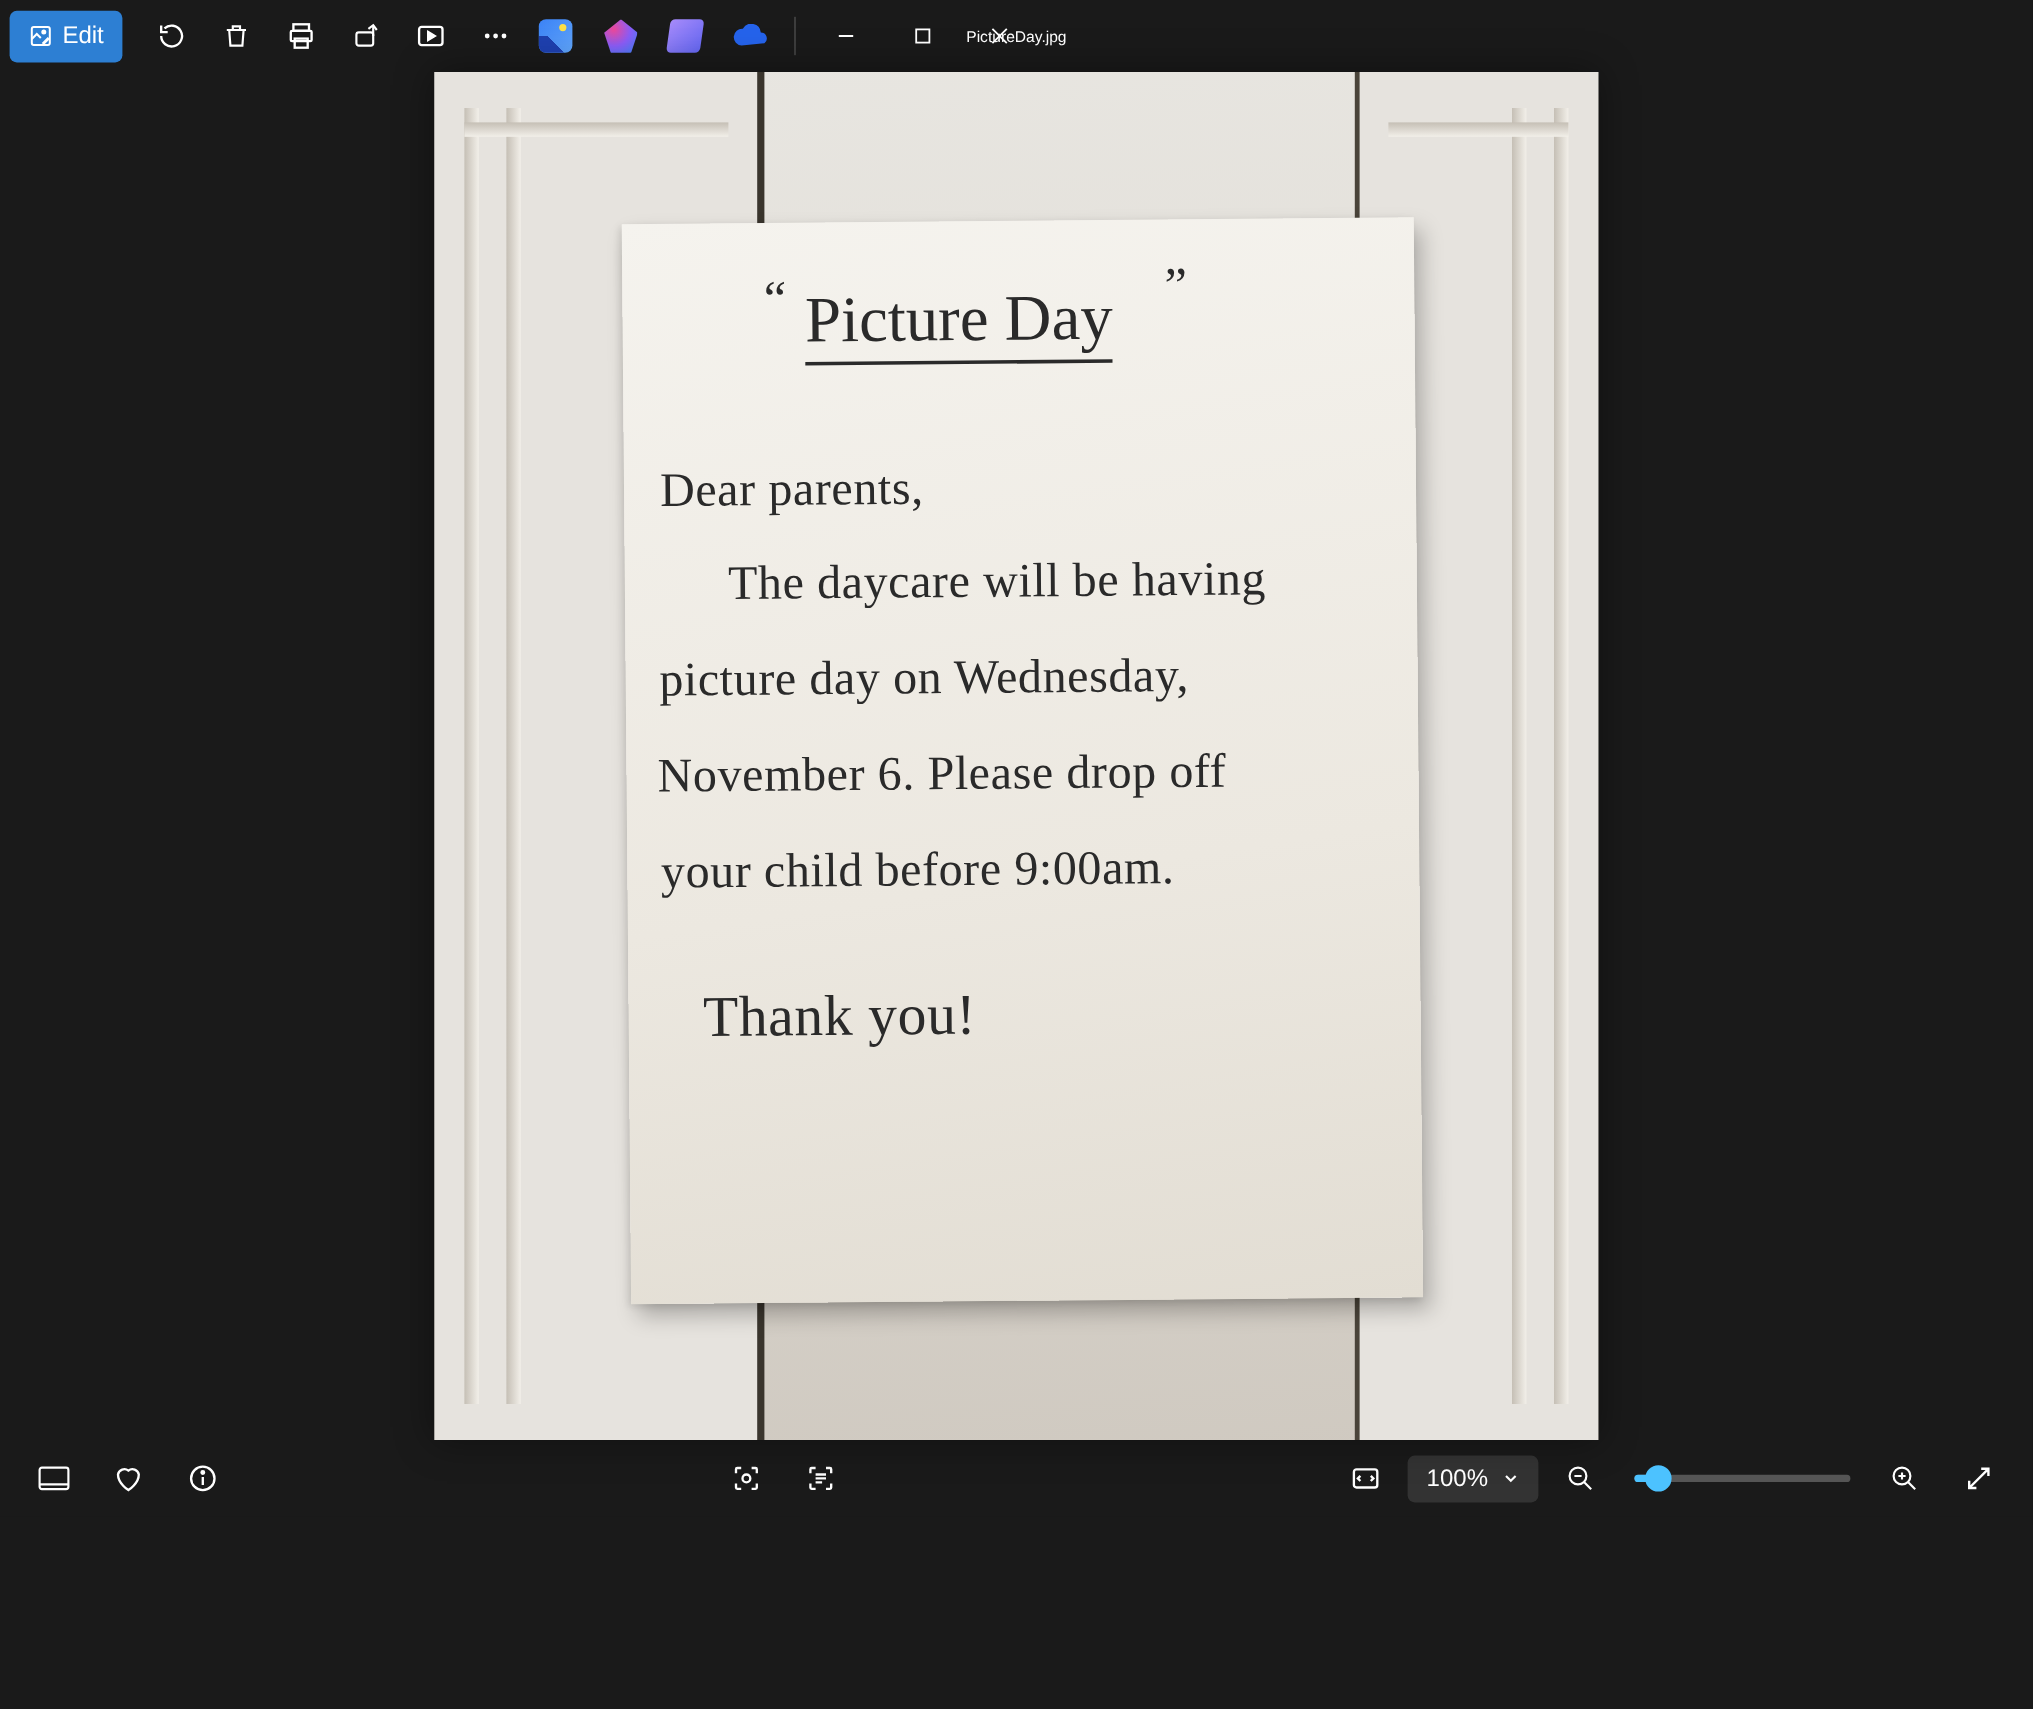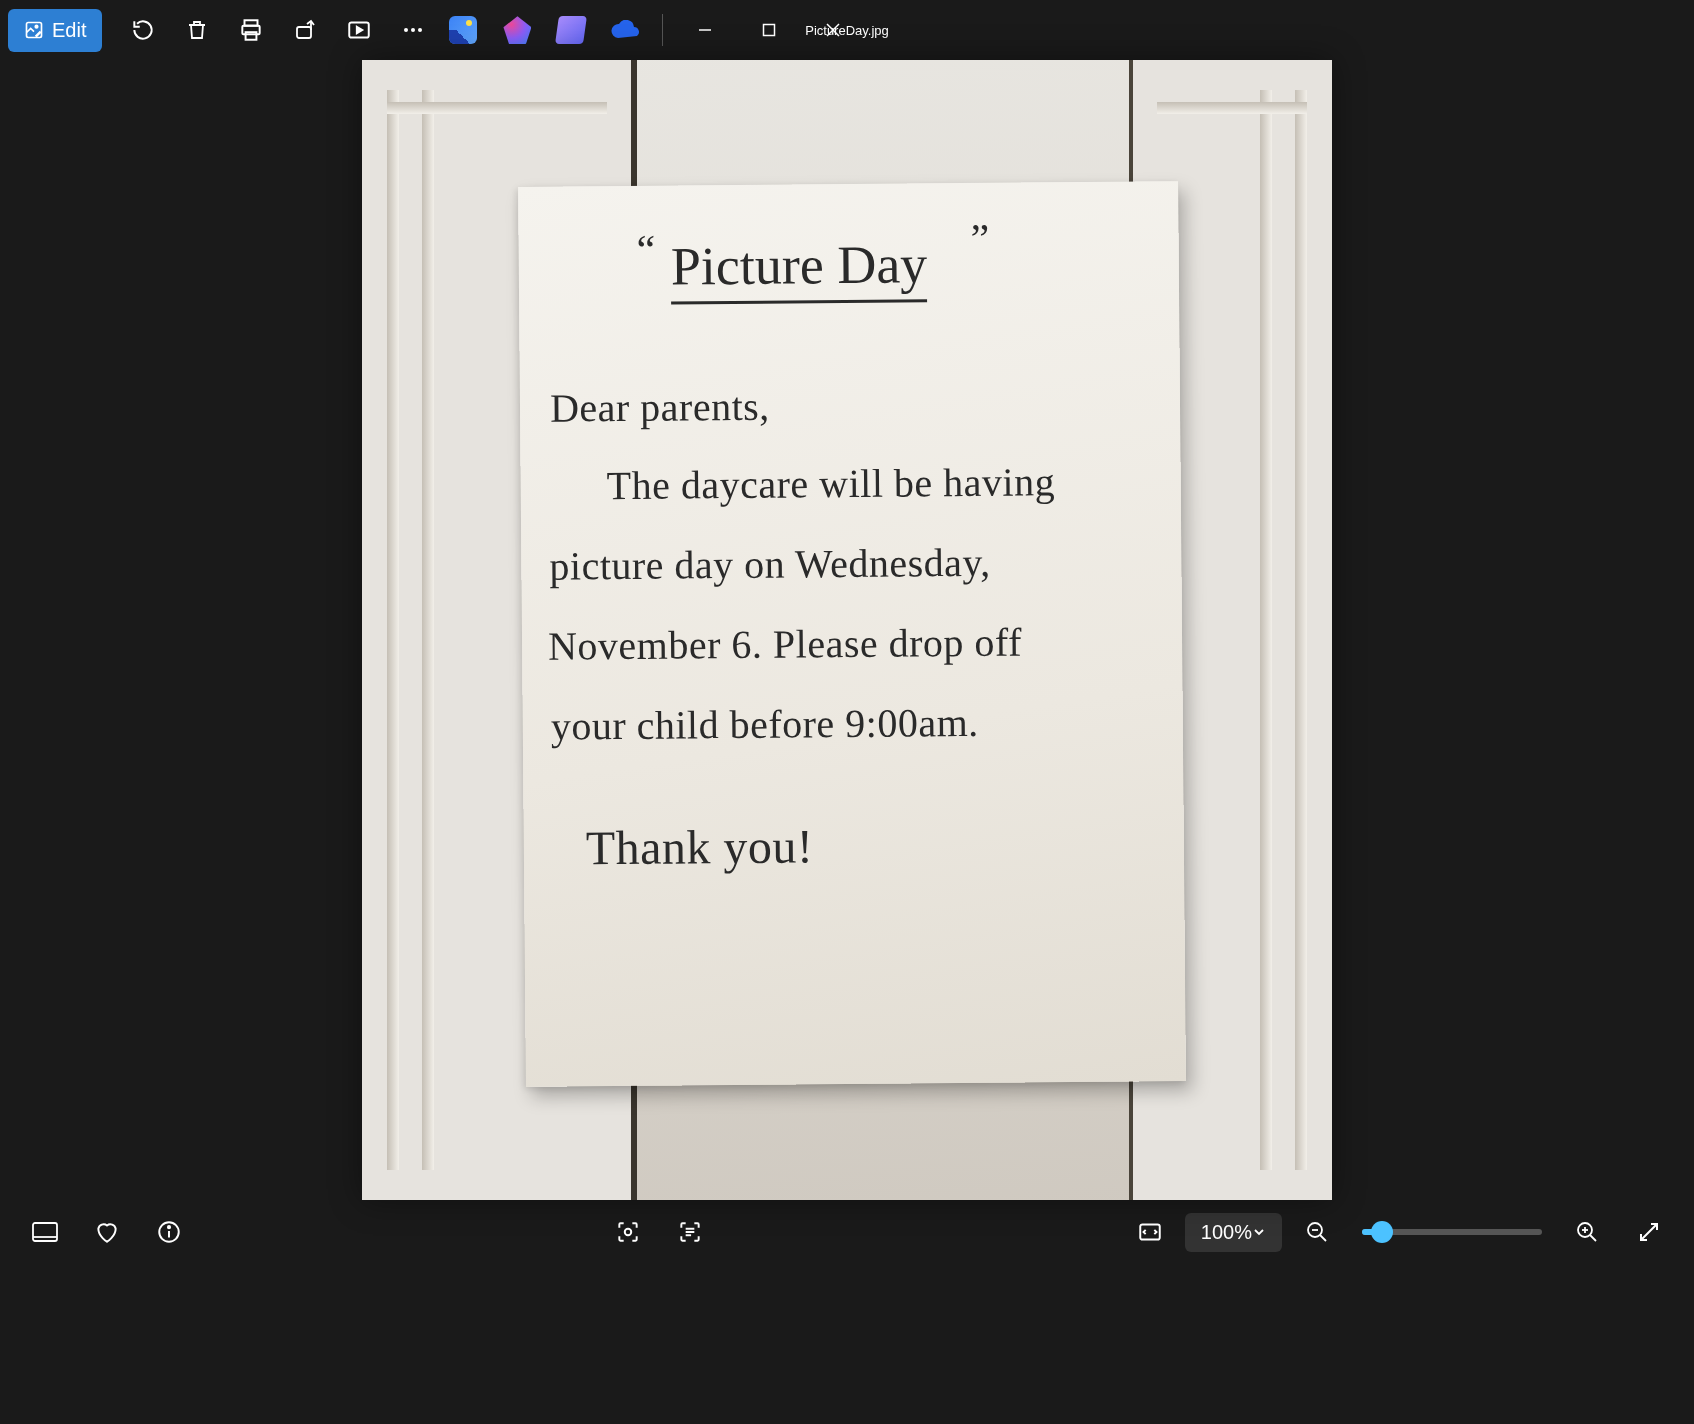--- a/index.html
+++ b/index.html
@@ -35,21 +35,21 @@
 .line{font-size:40px;line-height:1.1;letter-spacing:0.5px;white-space:nowrap}
 .line1{left:30px;top:200px}
 .line2{left:86px;top:278px}
 .line3{left:28px;top:358px}
 .line4{left:26px;top:438px}
 .line5{left:28px;top:518px}
 .line6{left:62px;top:636px;font-size:48px}
 .statusbar{height:74px;display:flex;align-items:center;padding:0 18px;gap:8px}
 .statusbar .spacer{flex:1}
 .sbtn{width:54px;height:54px;display:flex;align-items:center;justify-content:center;border-radius:6px;cursor:pointer}
-.zoom-box{display:flex;align-items:center;background:#333;border-radius:6px;padding:8px 16px;font-size:20px;cursor:pointer}
+.zoom-box{display:flex;align-items:center;gap:12px;background:#333;border-radius:6px;padding:8px 16px;font-size:20px;cursor:pointer}
 .slider{width:180px;height:6px;background:#555;border-radius:3px;position:relative;margin:0 10px}
 .slider .thumb{position:absolute;left:20px;top:50%;transform:translate(-50%,-50%);width:22px;height:22px;border-radius:50%;background:#4cc2ff;cursor:pointer}
 .slider .fill{position:absolute;height:100%;left:0;width:20px;background:#4cc2ff;border-radius:3px}
 .color-icon{width:28px;height:28px;border-radius:6px}
 </style>
 </head>
 <body>
 
 <div class="app">
 

